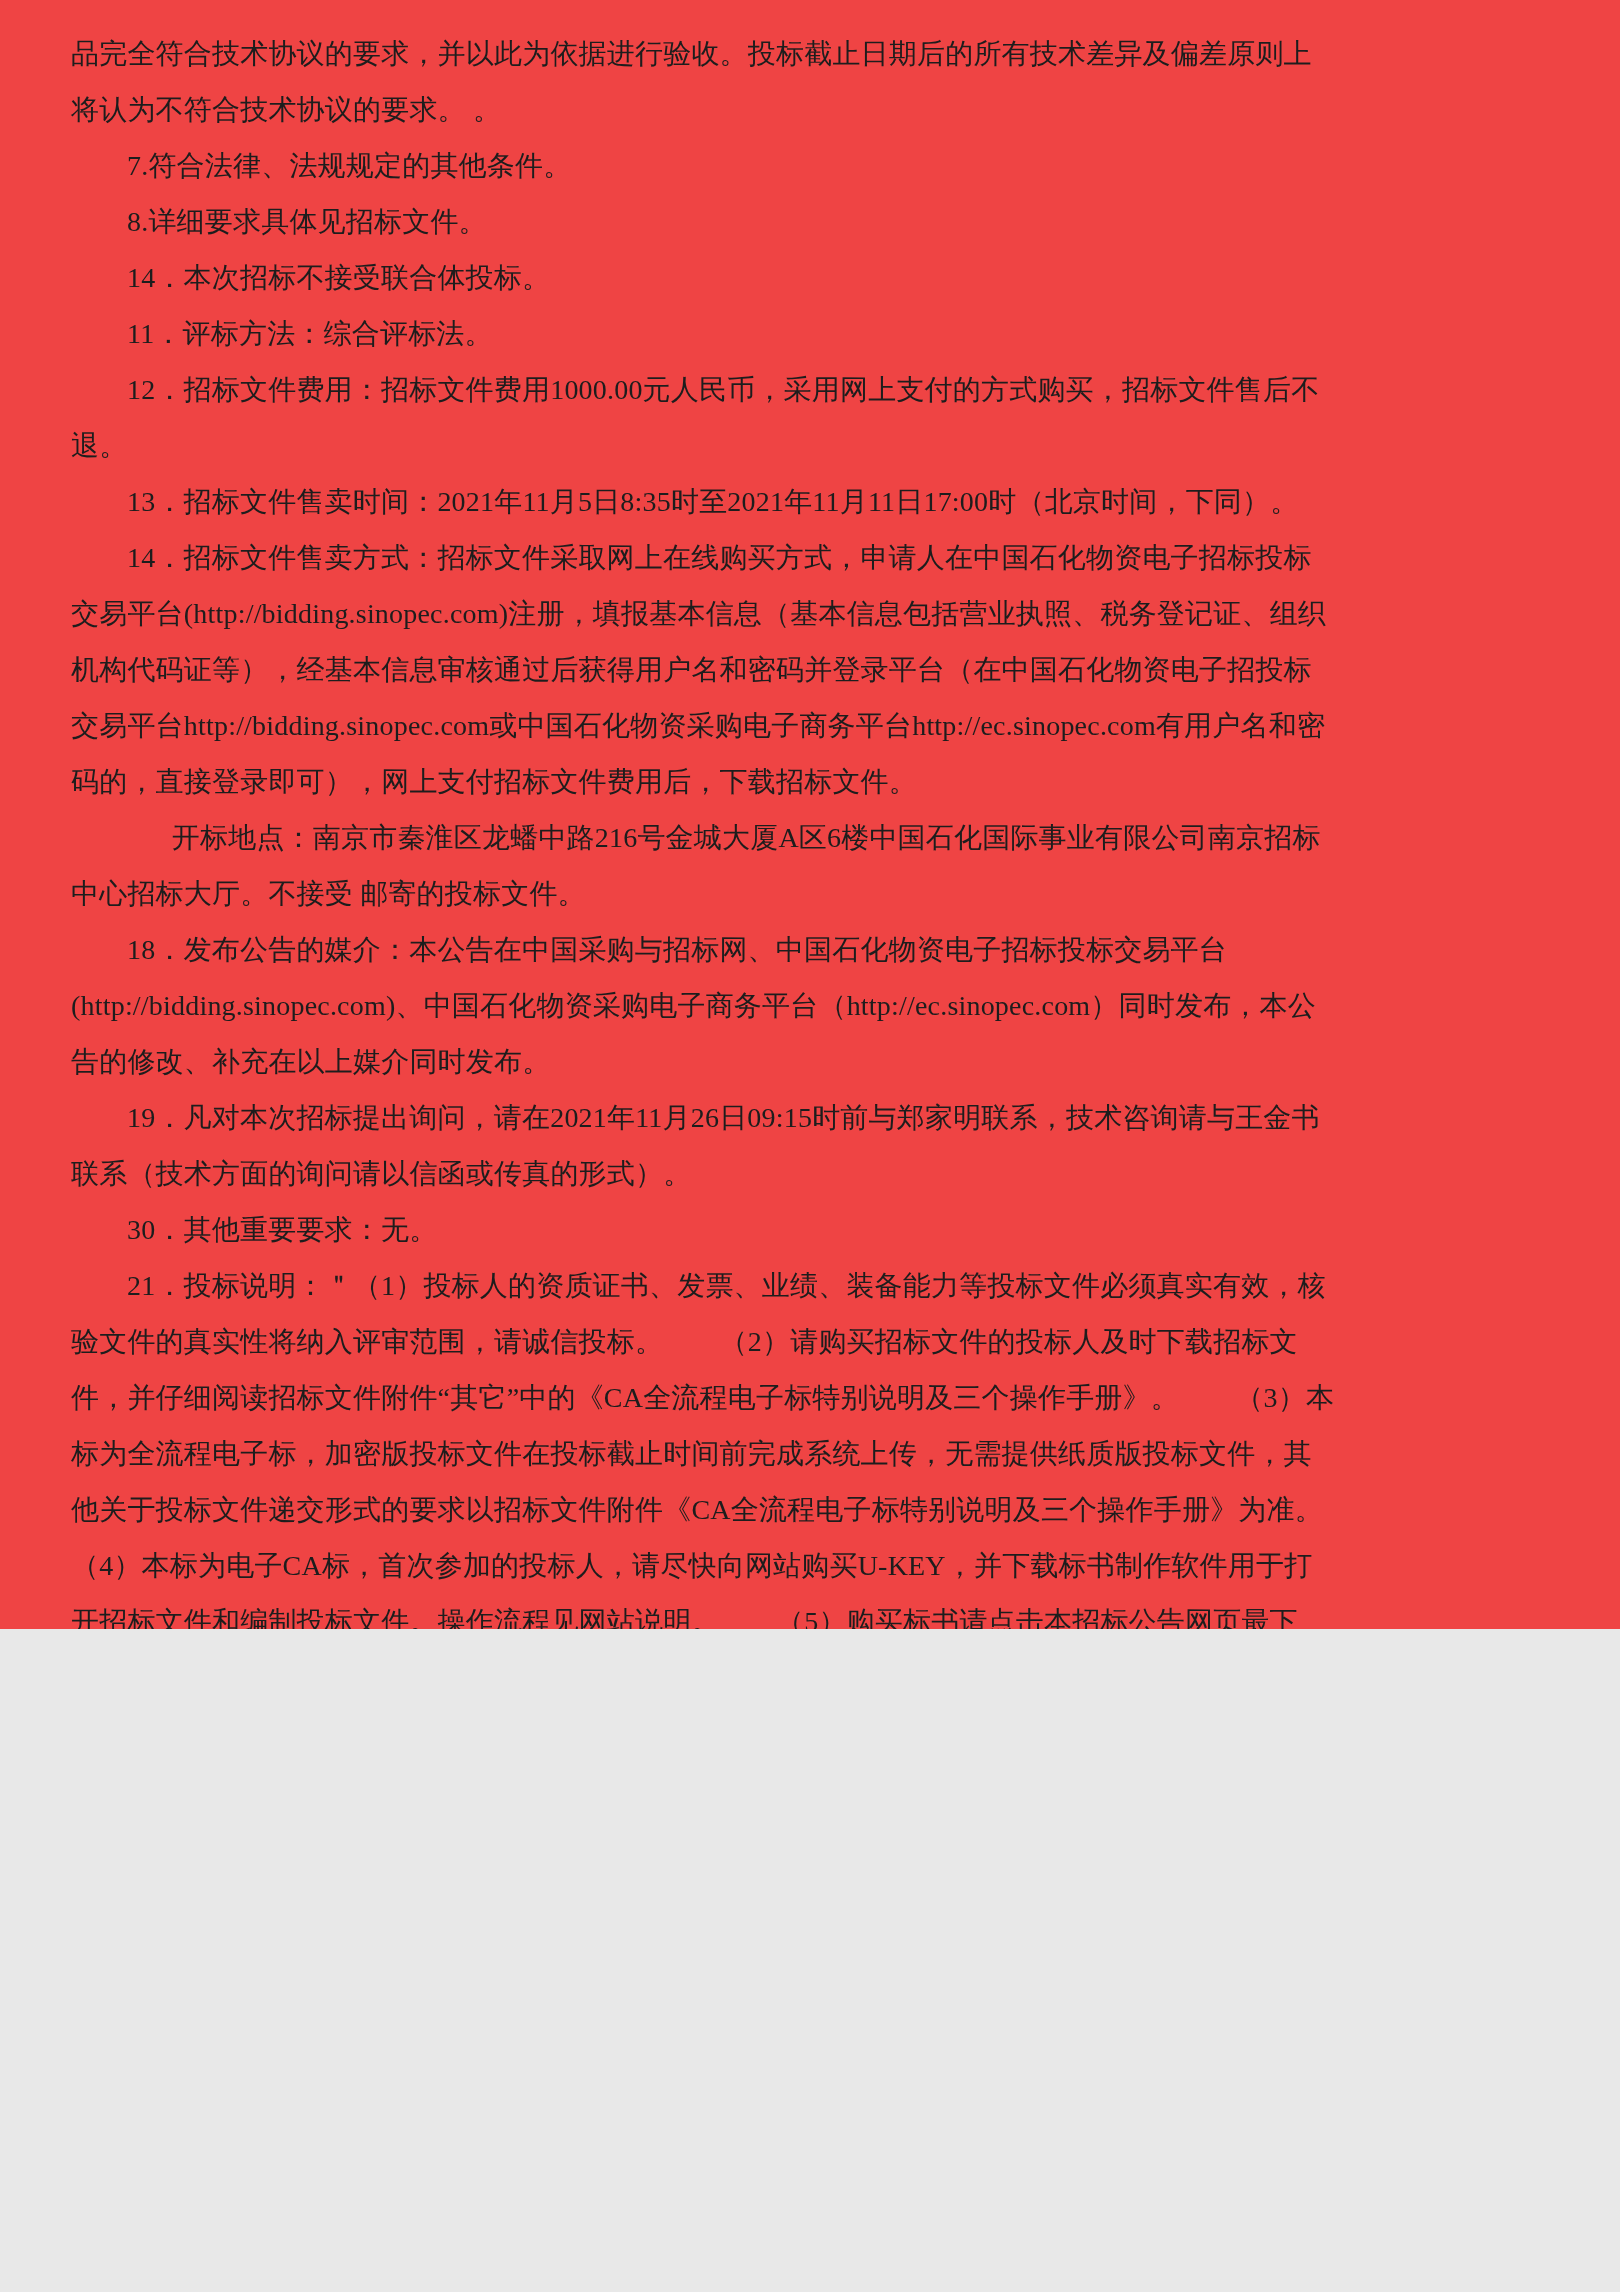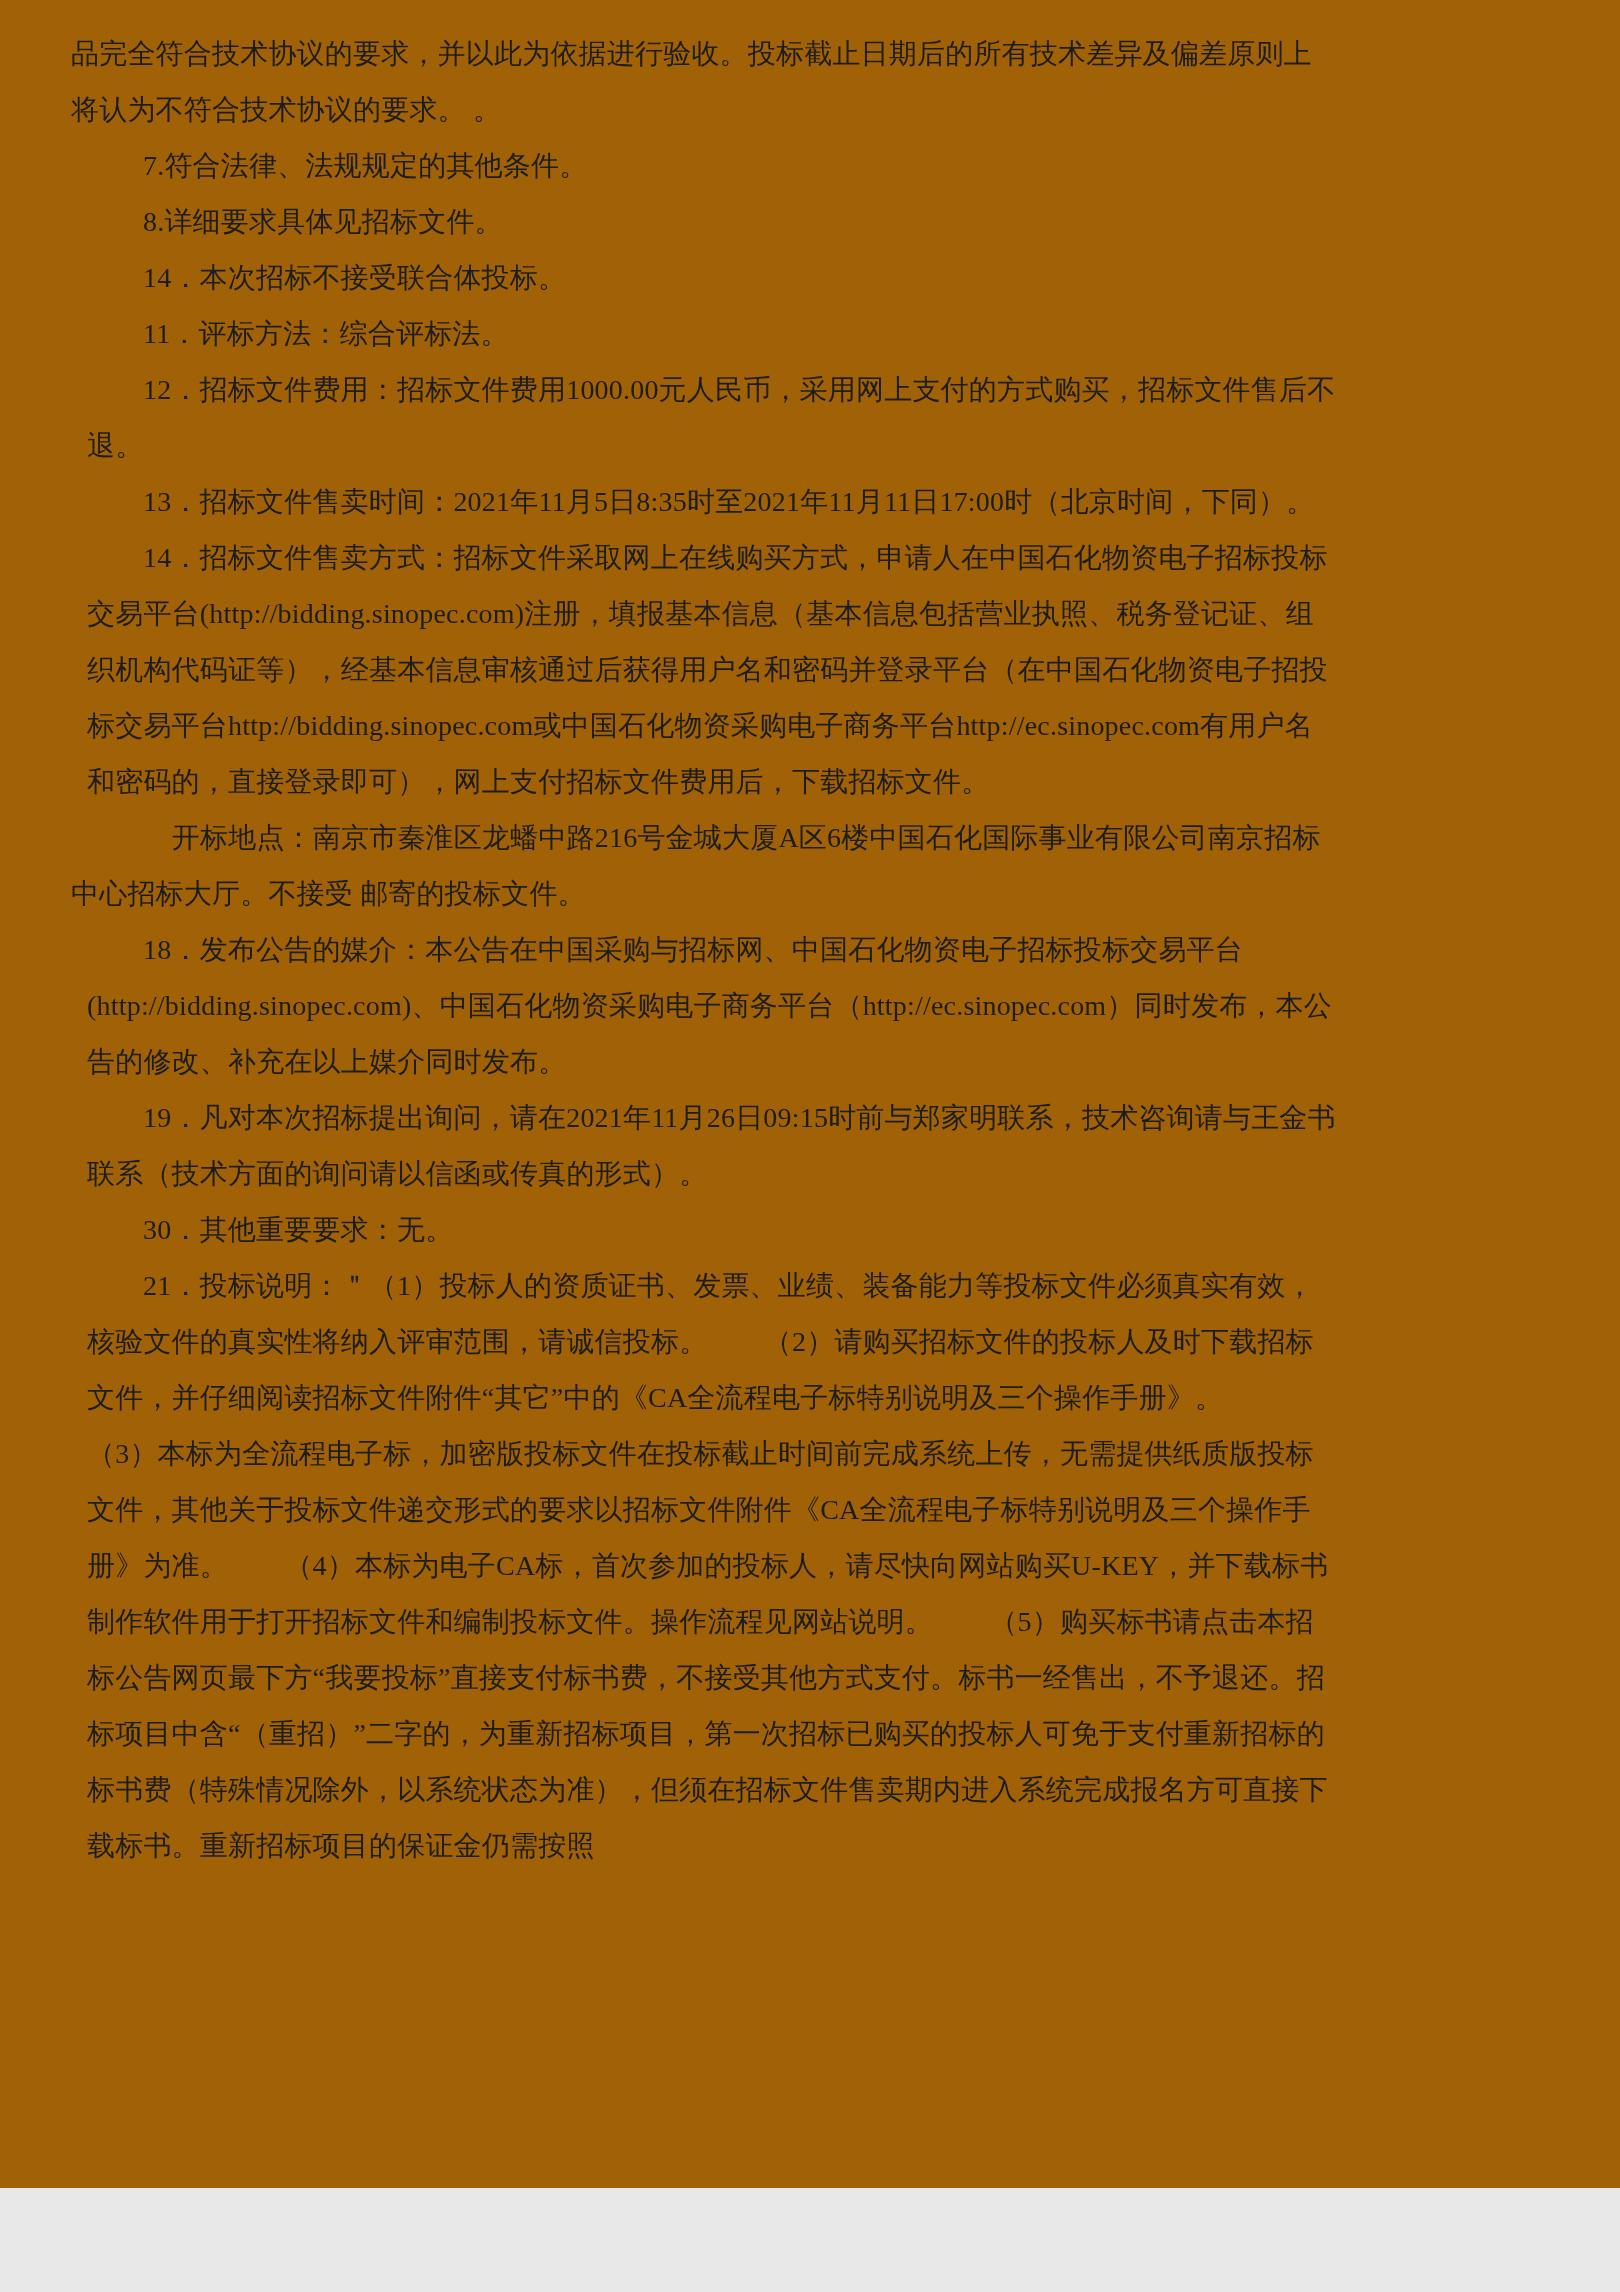--- a/index.html
+++ b/index.html
@@ -1,38 +1,38 @@
 <!DOCTYPE html>
 <html><head>
 <meta charset="utf-8">
 <style>
   html, body { margin: 0; padding: 0; background: #e8e8e8; }
   .page {
     position: relative;
     width: 1620px;
-    height: 2188px;
-    background: #a16207;
+    height: 1629px;
+    background: #ef4444;
     overflow: hidden;
     font-family: "Liberation Serif", serif;
   }
   .text-block {
     position: absolute;
     left: 71px;
     top: 25.5px;
     width: 1266px;
     color: #1d1d1d;
     font-size: 28px;
     line-height: 56px;
     text-align: left;
     overflow-wrap: break-word;
     letter-spacing: 0.2px;
   }
   .text-block p { margin: 0; padding: 0; }
   p.flush  { text-indent: 0; }
-  p.num    { text-indent: 2em; margin-left: 16px; }
+  p.num    { text-indent: 2em; }
   p.deep   { text-indent: 3.6em; }
 </style>
 </head>
 <body>
 
 <div class="page">
   <div class="text-block">
     <p class="flush">品完全符合技术协议的要求，并以此为依据进行验收。投标截止日期后的所有技术差异及偏差原则上将认为不符合技术协议的要求。 。</p>
     <p class="num">7.符合法律、法规规定的其他条件。</p>
     <p class="num">8.详细要求具体见招标文件。</p>

